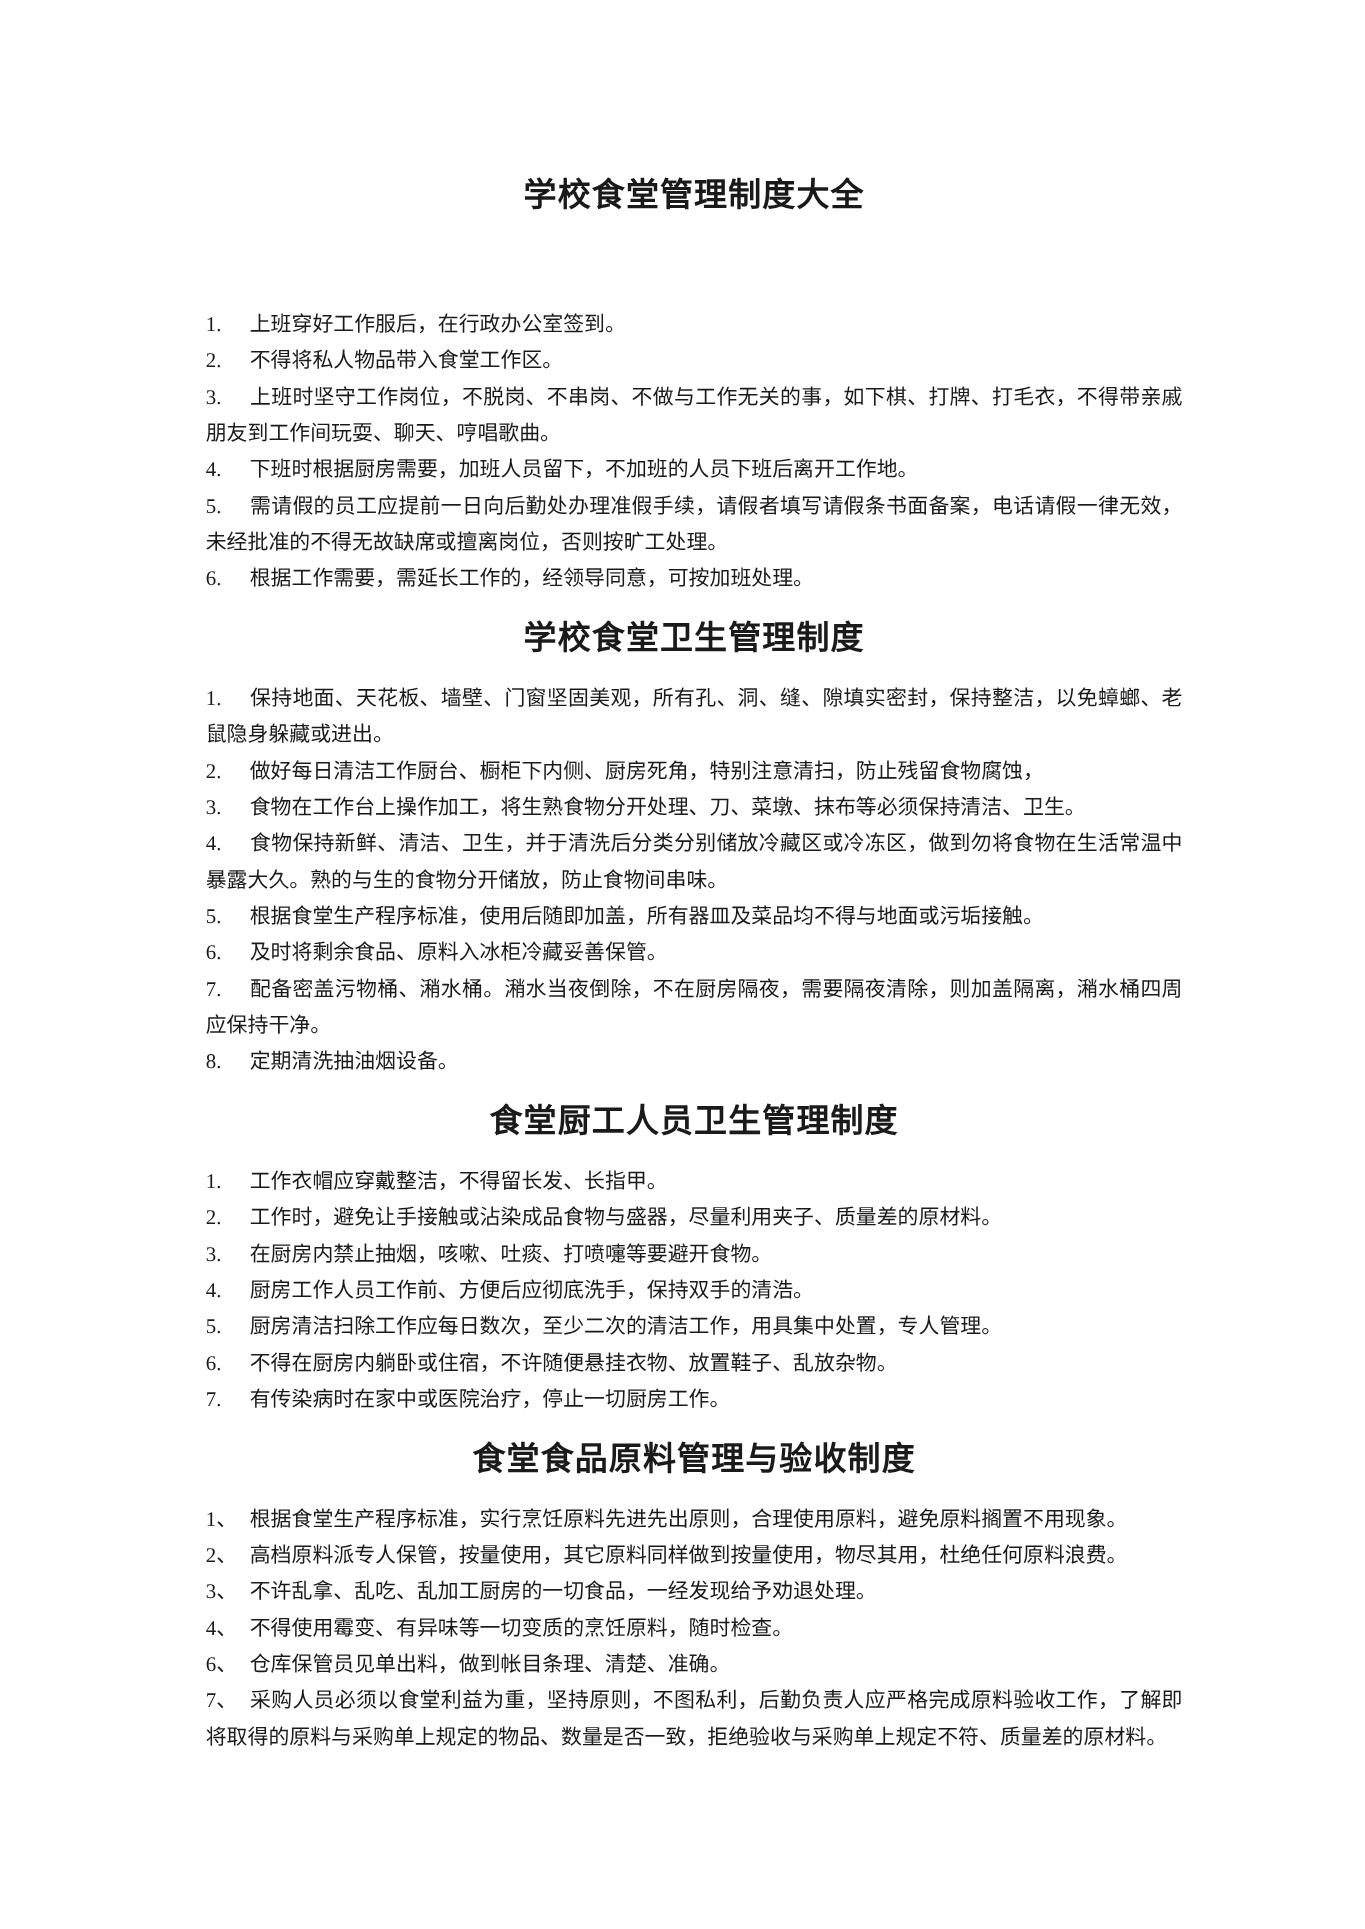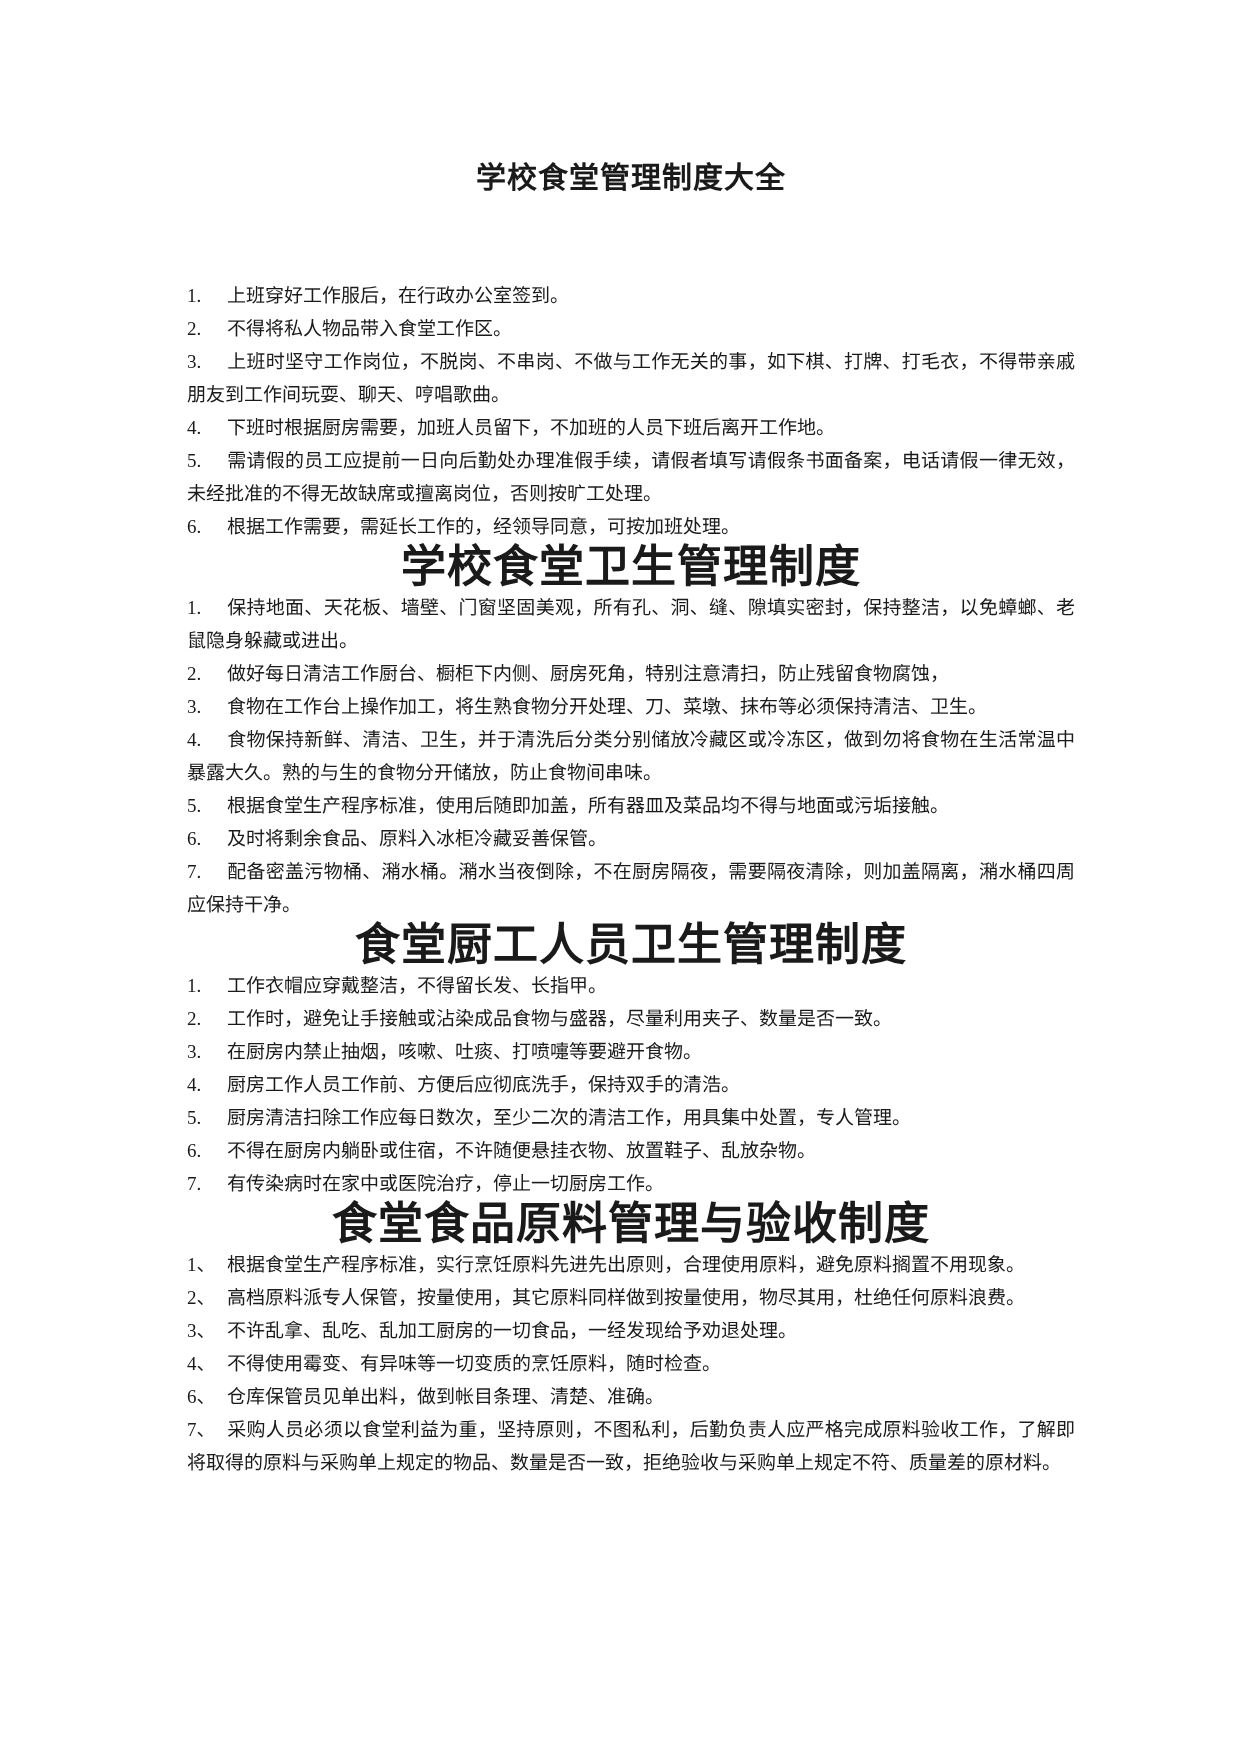--- a/index.html
+++ b/index.html
@@ -22,25 +22,25 @@
   }
   .doc-title {
     font-size: 30px;
     line-height: 44px;
     font-weight: bold;
     text-align: center;
     margin: 0 0 79px 0;
     letter-spacing: 1px;
   }
   .section-heading {
-    font-size: 45px;
+    font-size: 30px;
     line-height: 44px;
     font-weight: bold;
     text-align: center;
-    margin: 2px 0;
+    margin: 16px 0;
     letter-spacing: 1px;
   }
   .rule-list {
     margin: 0;
     padding: 0;
   }
   .rule-item {
     margin: 0;
     padding: 0;
     font-size: 19px;
@@ -87,29 +87,30 @@
   <p class="rule-item"><span class="rule-num">3.</span><span class="rule-text">食物在工作台上操作加工，将生熟食物分开处理、刀、菜墩、抹布等必须保持清洁、卫生。</span></p>
 
   <p class="rule-item"><span class="rule-num">4.</span><span class="rule-text">食物保持新鲜、清洁、卫生，并于清洗后分类分别储放冷藏区或冷冻区，做到勿将食物在生活常温中暴露大久。熟的与生的食物分开储放，防止食物间串味。</span></p>
 
   <p class="rule-item"><span class="rule-num">5.</span><span class="rule-text">根据食堂生产程序标准，使用后随即加盖，所有器皿及菜品均不得与地面或污垢接触。</span></p>
 
   <p class="rule-item"><span class="rule-num">6.</span><span class="rule-text">及时将剩余食品、原料入冰柜冷藏妥善保管。</span></p>
 
   <p class="rule-item"><span class="rule-num">7.</span><span class="rule-text">配备密盖污物桶、潲水桶。潲水当夜倒除，不在厨房隔夜，需要隔夜清除，则加盖隔离，潲水桶四周应保持干净。</span></p>
 
+  <p class="rule-item"><span class="rule-num">8.</span><span class="rule-text">定期清洗抽油烟设备。</span></p>
 </div>
   </section>
 
   <section class="doc-section">
     <h2 class="section-heading">食堂厨工人员卫生管理制度</h2>
     <div class="rule-list">
   <p class="rule-item"><span class="rule-num">1.</span><span class="rule-text">工作衣帽应穿戴整洁，不得留长发、长指甲。</span></p>
 
-  <p class="rule-item"><span class="rule-num">2.</span><span class="rule-text">工作时，避免让手接触或沾染成品食物与盛器，尽量利用夹子、数量是否一致。</span></p>
+  <p class="rule-item"><span class="rule-num">2.</span><span class="rule-text">工作时，避免让手接触或沾染成品食物与盛器，尽量利用夹子、质量差的原材料。</span></p>
 
   <p class="rule-item"><span class="rule-num">3.</span><span class="rule-text">在厨房内禁止抽烟，咳嗽、吐痰、打喷嚏等要避开食物。</span></p>
 
   <p class="rule-item"><span class="rule-num">4.</span><span class="rule-text">厨房工作人员工作前、方便后应彻底洗手，保持双手的清浩。</span></p>
 
   <p class="rule-item"><span class="rule-num">5.</span><span class="rule-text">厨房清洁扫除工作应每日数次，至少二次的清洁工作，用具集中处置，专人管理。</span></p>
 
   <p class="rule-item"><span class="rule-num">6.</span><span class="rule-text">不得在厨房内躺卧或住宿，不许随便悬挂衣物、放置鞋子、乱放杂物。</span></p>
 
   <p class="rule-item"><span class="rule-num">7.</span><span class="rule-text">有传染病时在家中或医院治疗，停止一切厨房工作。</span></p>

